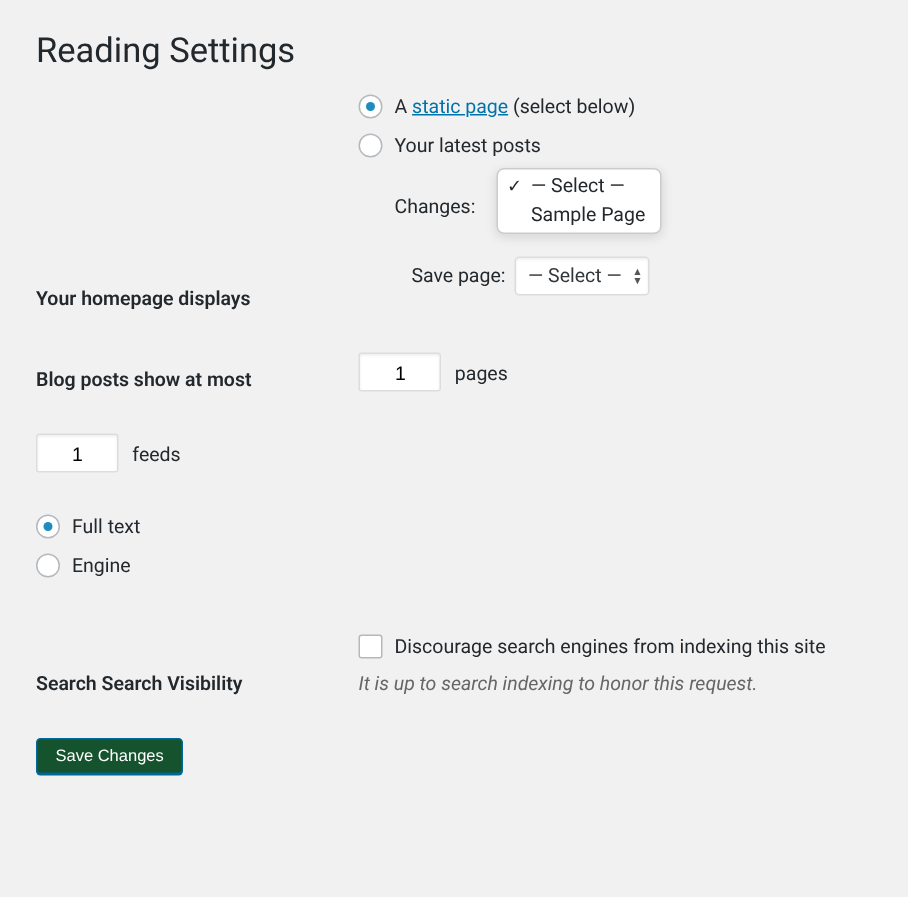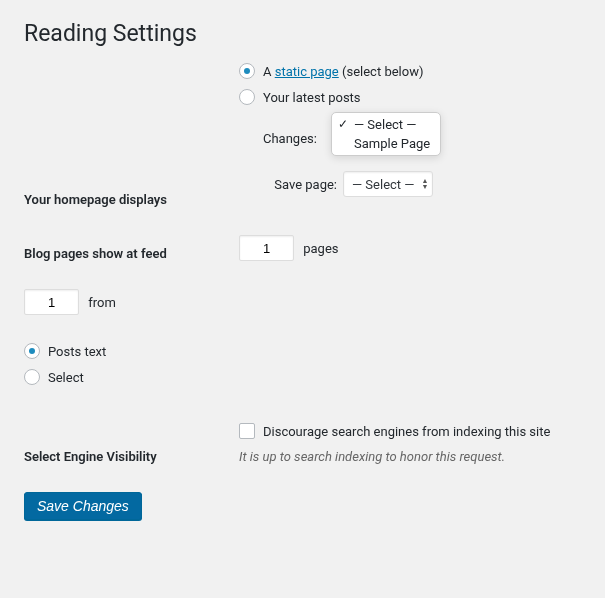--- a/index.html
+++ b/index.html
@@ -145,29 +145,28 @@
       left: 6px;
       font-size: 12px;
     }
     .desc {
       font-style: italic;
       color: #666;
       margin-top: 10px;
       font-size: 13px;
     }
     .btn-primary {
-      background: #0369a1;
+      background: #14532d;
       border: 1px solid #006799;
       color: #fff;
       padding: 5px 12px;
-      font-size: 14px;
+      font-size: 11px;
       border-radius: 3px;
       cursor: pointer;
       box-shadow: 0 1px 0 #006799;
-      font-style: italic;
     }
     .inline-text {
       margin-left: 6px;
     }
   </style>
 </head>
 <body>
 
 
 
@@ -202,52 +201,52 @@
           <span>— Select —</span>
           <span class="select-caret">▲<br>▼</span>
         </div>
       </div>
     </div>
   </div>
 </div>
 
 
 <div class="form-row">
-  <div class="form-label">Blog pages show at feed</div>
+  <div class="form-label">Blog posts show at most</div>
   <div class="form-field">
     <input type="text" class="number-input" value="10" style="">
     <span class="inline-text">pages</span>
   </div>
 </div>
 
 
 <div class="form-row">
   <div class="form-field">
     <input type="text" class="number-input" value="10" style="">
-    <span class="inline-text">from</span>
+    <span class="inline-text">feeds</span>
   </div>
 </div>
 
 
 <div class="form-row">
   <div class="form-field">
     <div class="radio-row">
       <span class="radio checked"></span>
-      <span>Posts text</span>
+      <span>Full text</span>
     </div>
     <div class="radio-row">
       <span class="radio"></span>
-      <span>Select</span>
-    </div>
-  </div>
-</div>
-
-
-<div class="form-row">
-  <div class="form-label">Select Engine Visibility</div>
+      <span>Engine</span>
+    </div>
+  </div>
+</div>
+
+
+<div class="form-row">
+  <div class="form-label">Search Search Visibility</div>
   <div class="form-field">
     <div class="radio-row">
       <span class="checkbox"></span>
       <span>Discourage search engines from indexing this site</span>
     </div>
     <div class="desc">It is up to search indexing to honor this request.</div>
   </div>
 </div>
 
 <button class="btn-primary">Save Changes</button>

